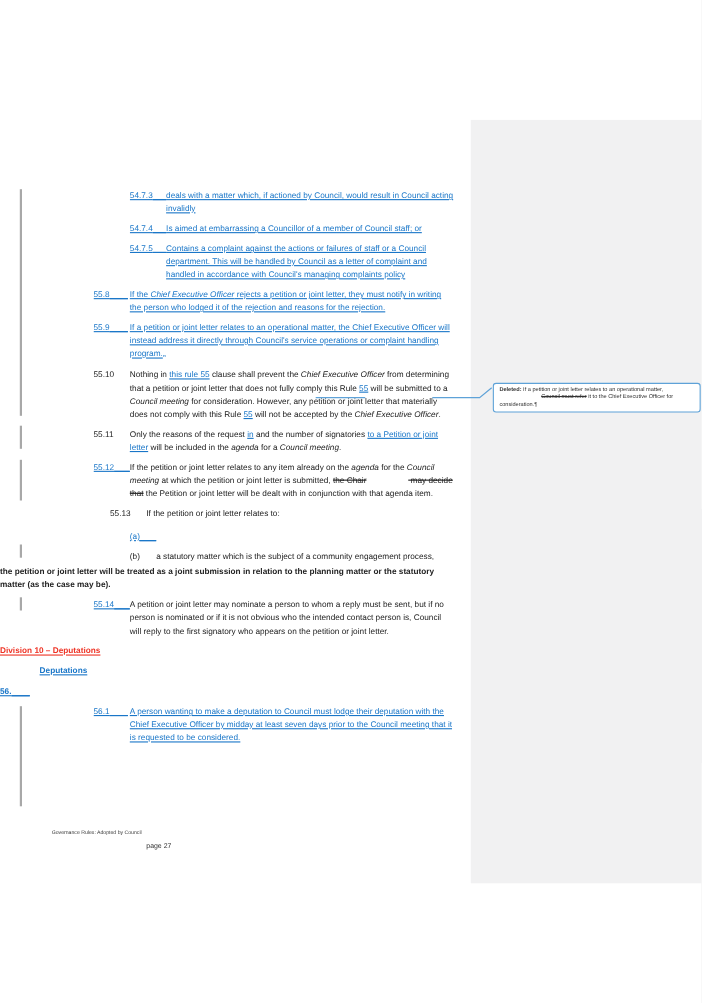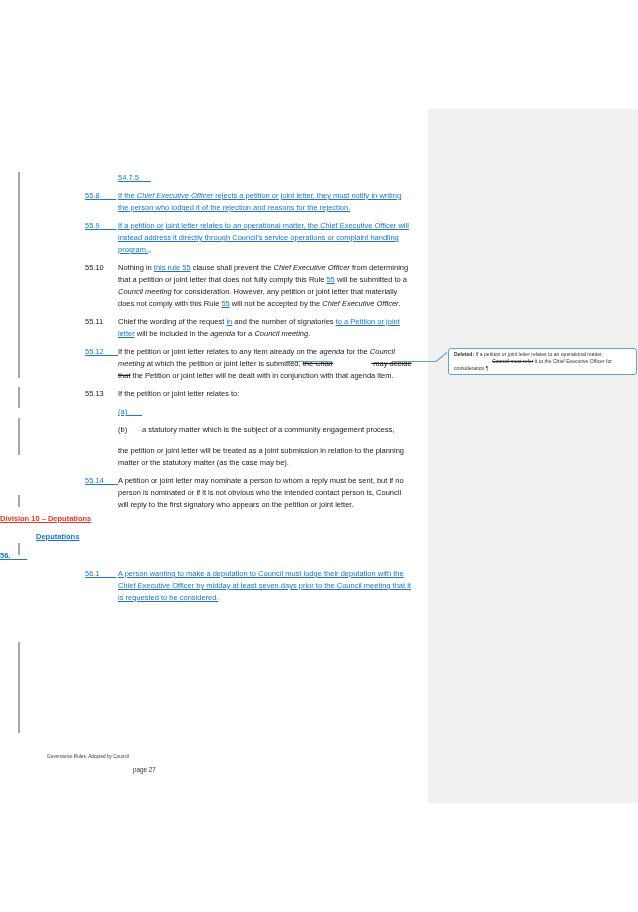--- a/index.html
+++ b/index.html
@@ -17,25 +17,25 @@
   }
   .balloon b{font-weight:bold;}
   .balloon .s-del{text-decoration:line-through;}
   #connector{position:absolute;left:0;top:0;pointer-events:none;}
   
   .change-bar{position:absolute;left:18px;width:2px;background:var(--bar,#a8a8a8);}
   
   .doc{position:absolute;left:0;top:172px;width:412px;font-size:7.5px;line-height:12px;}
   .row{display:flex;align-items:flex-start;margin-bottom:6px;}
   .row:nth-child(11){margin-bottom:2px;}   
-  .row:nth-child(9){margin-bottom:9px;}    
+  .row:nth-child(9){margin-bottom:9px;margin-left:15px;}    
   .lvl1{padding-left:85px;justify-content:space-between;}
   .lvl2{padding-left:118px;}
   .lvl3{padding-left:118px;}
-  .lvlp{padding-left:118px;}
+  .lvlp{font-weight:bold;}
   .lvlh{}
   .num{flex:none;display:inline-block;overflow:hidden;white-space:nowrap;}
   .lvl1 .num,.lvl2 .num{width:33px;}
   .lvl3 .num{width:24px;}
   .lvlh .num{width:36px;margin-top:19px;}
   .txt{flex:1 1 auto;min-width:0;}
   
   .s-ins{color:var(--ins,#1976c8);text-decoration:underline;}
   .s-ins-i{color:var(--ins,#1976c8);text-decoration:underline;font-style:italic;}
   .s-i{font-style:italic;}
@@ -61,37 +61,46 @@
 
   <div class="change-bar" style="top:172px;height:206px;"></div>
   <div class="change-bar" style="top:387px;height:21px;"></div>
   <div class="change-bar" style="top:418px;height:37px;"></div>
   <div class="change-bar" style="top:495px;height:12px;"></div>
   <div class="change-bar" style="top:543px;height:12px;"></div>
   <div class="change-bar" style="top:642px;height:91px;"></div>
 
   <div class="doc">
       <div class="row lvl2">
+        <span class="num num-ins">54.7.3</span>
+        <span class="txt"><span class="s-ins">deals with a matter which, if actioned by Council, would result in Council acting invalidly</span></span>
+      </div>
+      <div class="row lvl2">
+        <span class="num num-ins">54.7.4</span>
+        <span class="txt"><span class="s-ins">Is aimed at embarrassing a Councillor of a member of Council staff; or</span></span>
+      </div>
+      <div class="row lvl2">
         <span class="num num-ins">54.7.5</span>
+        <span class="txt"><span class="s-ins">Contains a complaint against the actions or failures of staff or a Council department. This will be handled by Council as a letter of complaint and handled in accordance with Council's managing complaints policy</span></span>
       </div>
       <div class="row lvl1">
         <span class="num num-ins">55.8</span>
         <span class="txt"><span class="s-ins">If the </span><span class="s-ins-i">Chief Executive Officer</span><span class="s-ins"> rejects a petition or joint letter, they must notify in writing the person who lodged it of the rejection and reasons for the rejection.</span></span>
       </div>
       <div class="row lvl1">
         <span class="num num-ins">55.9</span>
         <span class="txt"><span class="s-ins">If a petition or joint letter relates to an operational matter, the Chief Executive Officer will instead address it directly through Council's service operations or complaint handling program.</span><span class="s-mark">„</span></span>
       </div>
       <div class="row lvl1">
         <span class="num">55.10</span>
         <span class="txt"><span>Nothing in </span><span class="s-ins">this rule 55</span><span> clause shall prevent the </span><span class="s-i">Chief Executive Officer</span><span> from determining that a petition or joint letter that does not fully comply this Rule </span><span class="s-ins">55</span><span> will be submitted to a </span><span class="s-i">Council meeting</span><span> for consideration. However, any petition or joint letter that materially does not comply with this Rule </span><span class="s-ins">55</span><span> will not be accepted by the </span><span class="s-i">Chief Executive Officer</span><span>.</span></span>
       </div>
       <div class="row lvl1">
         <span class="num">55.11</span>
-        <span class="txt"><span>Chief the wording of the request </span><span class="s-ins">in</span><span> and the number of signatories </span><span class="s-ins">to a Petition or joint letter</span><span> will be included in the </span><span class="s-i">agenda</span><span> for a </span><span class="s-i">Council meeting</span><span>.</span></span>
+        <span class="txt"><span>Only the reasons of the request </span><span class="s-ins">in</span><span> and the number of signatories </span><span class="s-ins">to a Petition or joint letter</span><span> will be included in the </span><span class="s-i">agenda</span><span> for a </span><span class="s-i">Council meeting</span><span>.</span></span>
       </div>
       <div class="row lvl1">
         <span class="num num-ins">55.12</span>
         <span class="txt"><span>If the petition or joint letter relates to any item already on the </span><span class="s-i">agenda</span><span> for the </span><span class="s-i">Council meeting</span><span> at which the petition or joint letter is submitted, </span><span class="s-del-i">the Chair</span><span class="s-del"> may decide that</span><span> the Petition or joint letter will be dealt with in conjunction with that agenda item.</span></span>
       </div>
       <div class="row lvl1">
         <span class="num">55.13</span>
         <span class="txt"><span>If the petition or joint letter relates to:</span></span>
       </div>
       <div class="row lvl3">

